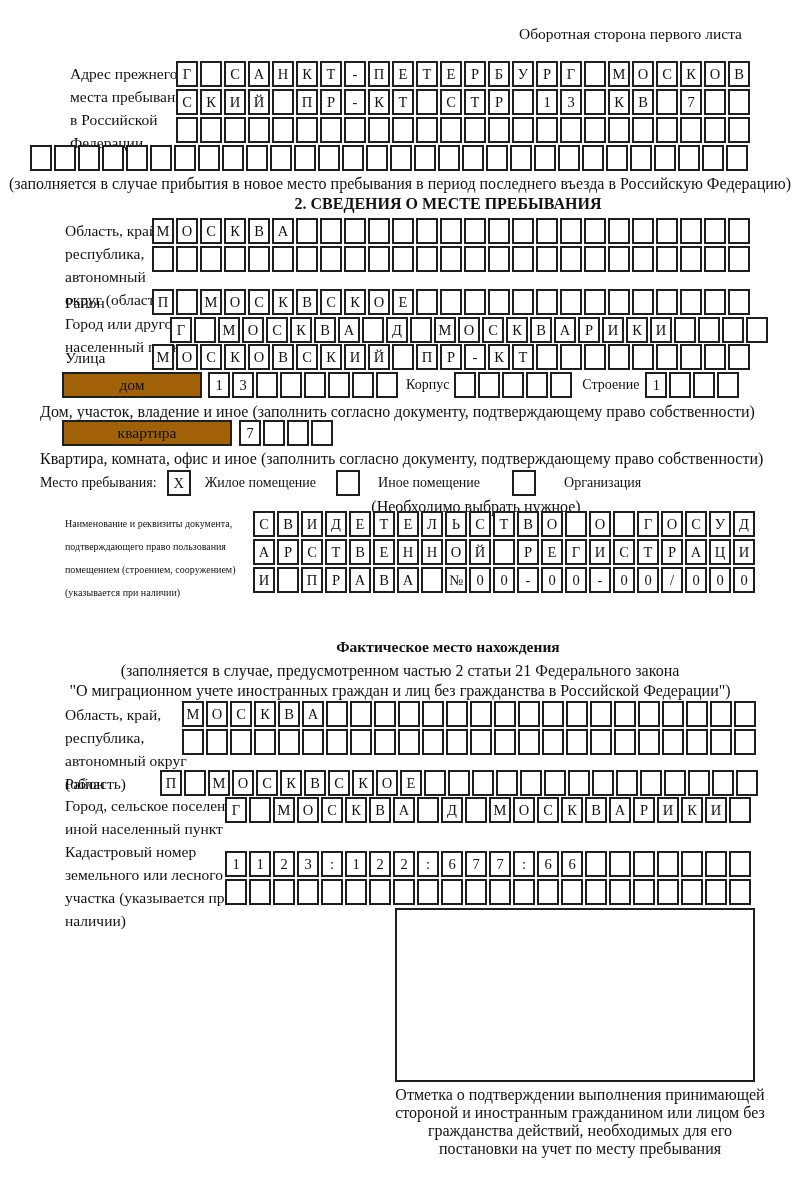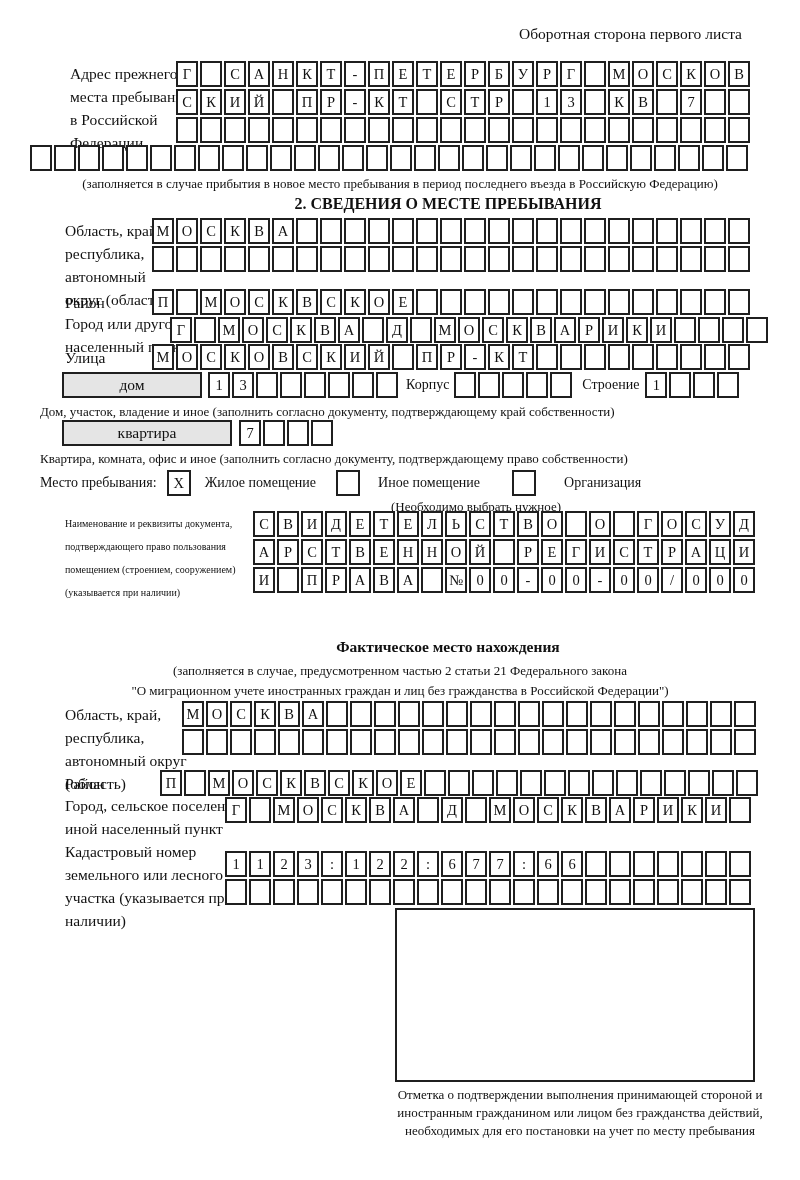--- a/index.html
+++ b/index.html
@@ -6,41 +6,41 @@
   .page{
     position:relative;
     width:800px;height:1172px;
     background:#ffffff;
     font-family:"Liberation Serif","DejaVu Serif",serif;
     color:#111;
     overflow:hidden;
   }
   .abs{position:absolute;}
   .lbl{font-size:15.5px;line-height:23px;}
-  .cap{font-size:13px;line-height:20px;}
+  .cap{font-size:16px;line-height:20px;}
   .center{text-align:center;width:800px;left:0;}
   .bold{font-weight:bold;padding-left:48px;}
   .cellrow{display:flex;position:absolute;}
   .cb{
     box-sizing:border-box;
     flex:none;
     width:22px;height:26px;
     border:2px solid #1f1f1f;
     margin-right:2px;
     display:inline-flex;align-items:center;justify-content:center;
     font-size:14.5px;line-height:1;
     background:#fff;
   }
   .longbox{
     box-sizing:border-box;
     border:2px solid #1f1f1f;
     height:26px;
     display:inline-flex;align-items:center;justify-content:center;
     font-size:15.5px;
-    background:#e5e5e5;
+    background:#a16207;
     flex:none;
   }
   .inline-lbl{font-size:14px;line-height:26px;flex:none;}
   .flexrow{display:flex;align-items:flex-start;}
   .stampbox{
     box-sizing:border-box;
     border:2px solid #1f1f1f;
     background:#fff;
   }
 </style>
@@ -332,21 +332,21 @@
         <span class="cb">&nbsp;</span>
       </span>
     <span class="inline-lbl" style="margin-left:8px;">Строение</span>
     <span class="cellrow" style="position:static;margin-left:6px;">
         <span class="cb">1</span>
         <span class="cb">&nbsp;</span>
         <span class="cb">&nbsp;</span>
         <span class="cb">&nbsp;</span>
       </span>
   </div>
-  <div class="abs cap" style="top:402px;left:40px;">Дом, участок, владение и иное (заполнить согласно документу, подтверждающему край собственности)</div>
+  <div class="abs cap" style="top:402px;left:40px;">Дом, участок, владение и иное (заполнить согласно документу, подтверждающему право собственности)</div>
 
   <div class="abs flexrow" style="top:420px;left:62px;">
     <span class="longbox" style="width:170px;">квартира</span>
     <span class="cellrow" style="position:static;margin-left:7px;">
         <span class="cb">7</span>
         <span class="cb">&nbsp;</span>
         <span class="cb">&nbsp;</span>
         <span class="cb">&nbsp;</span>
       </span>
   </div>

